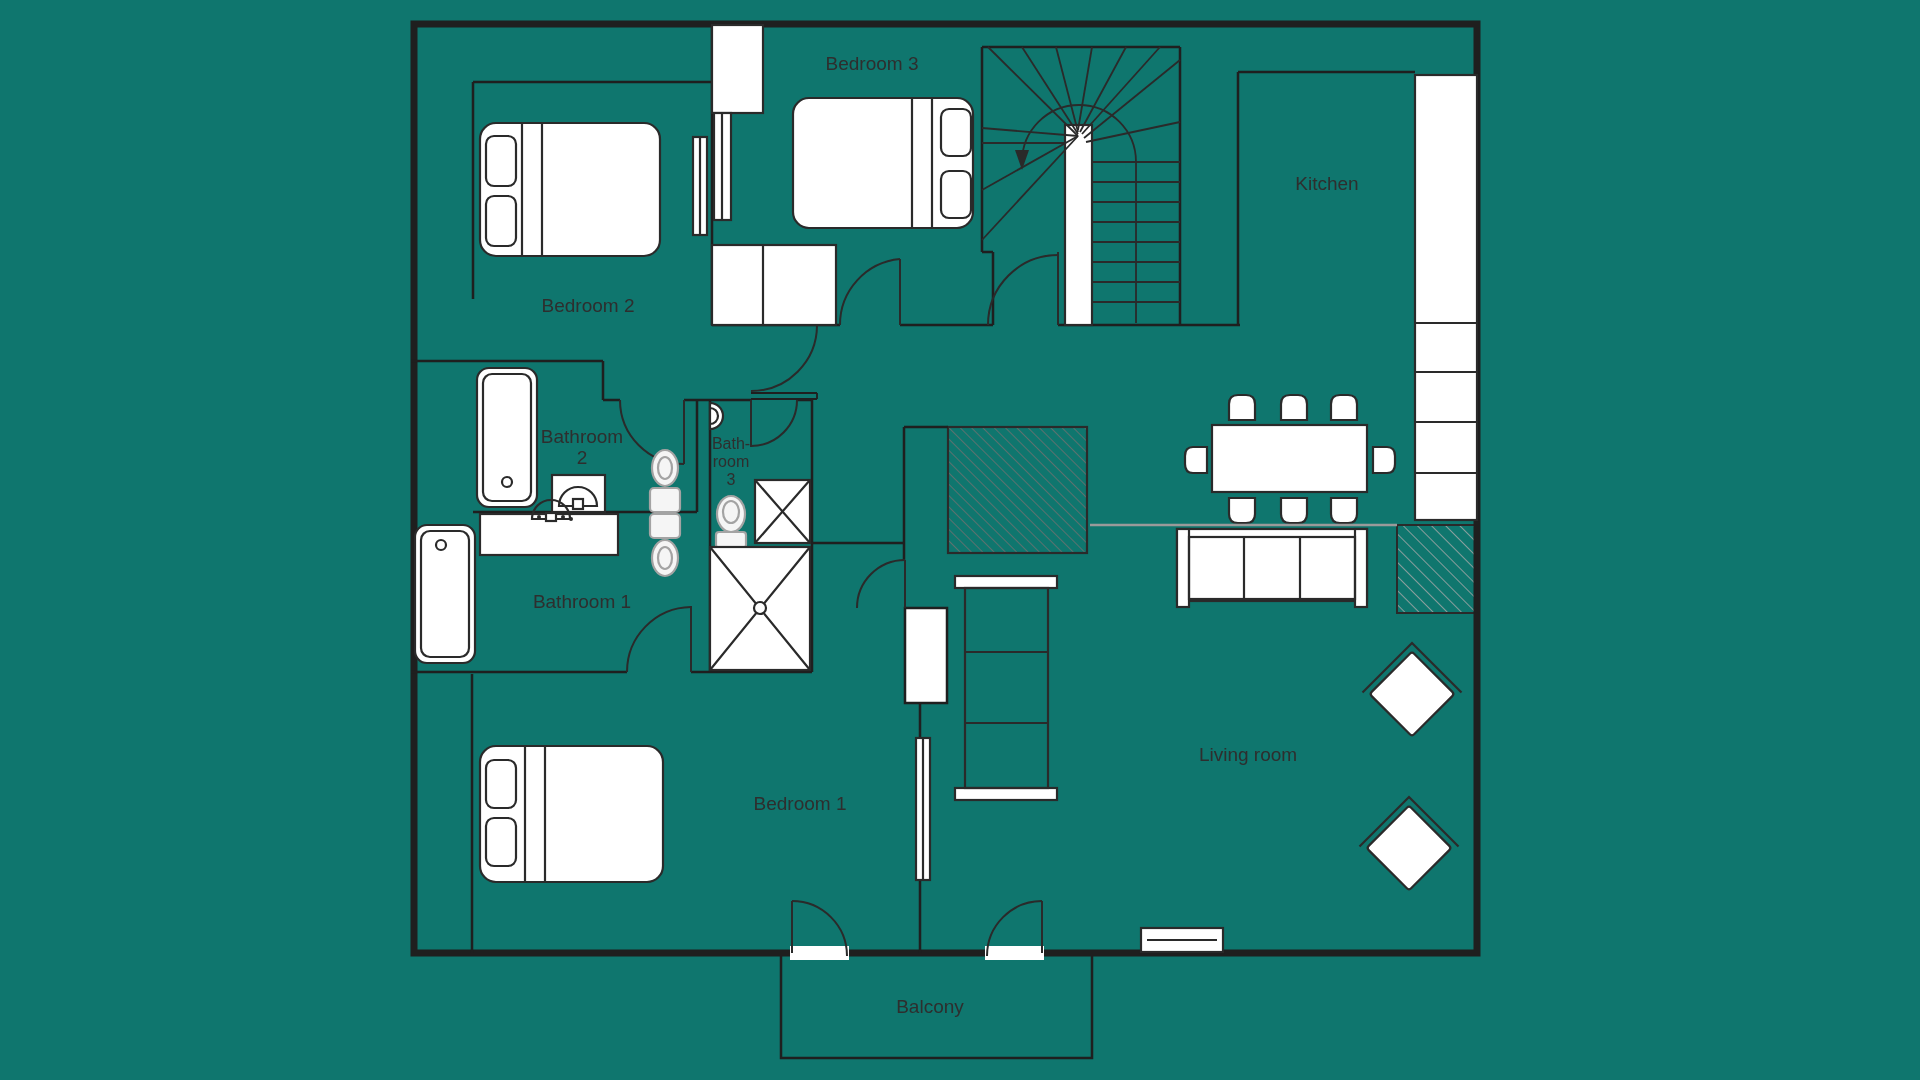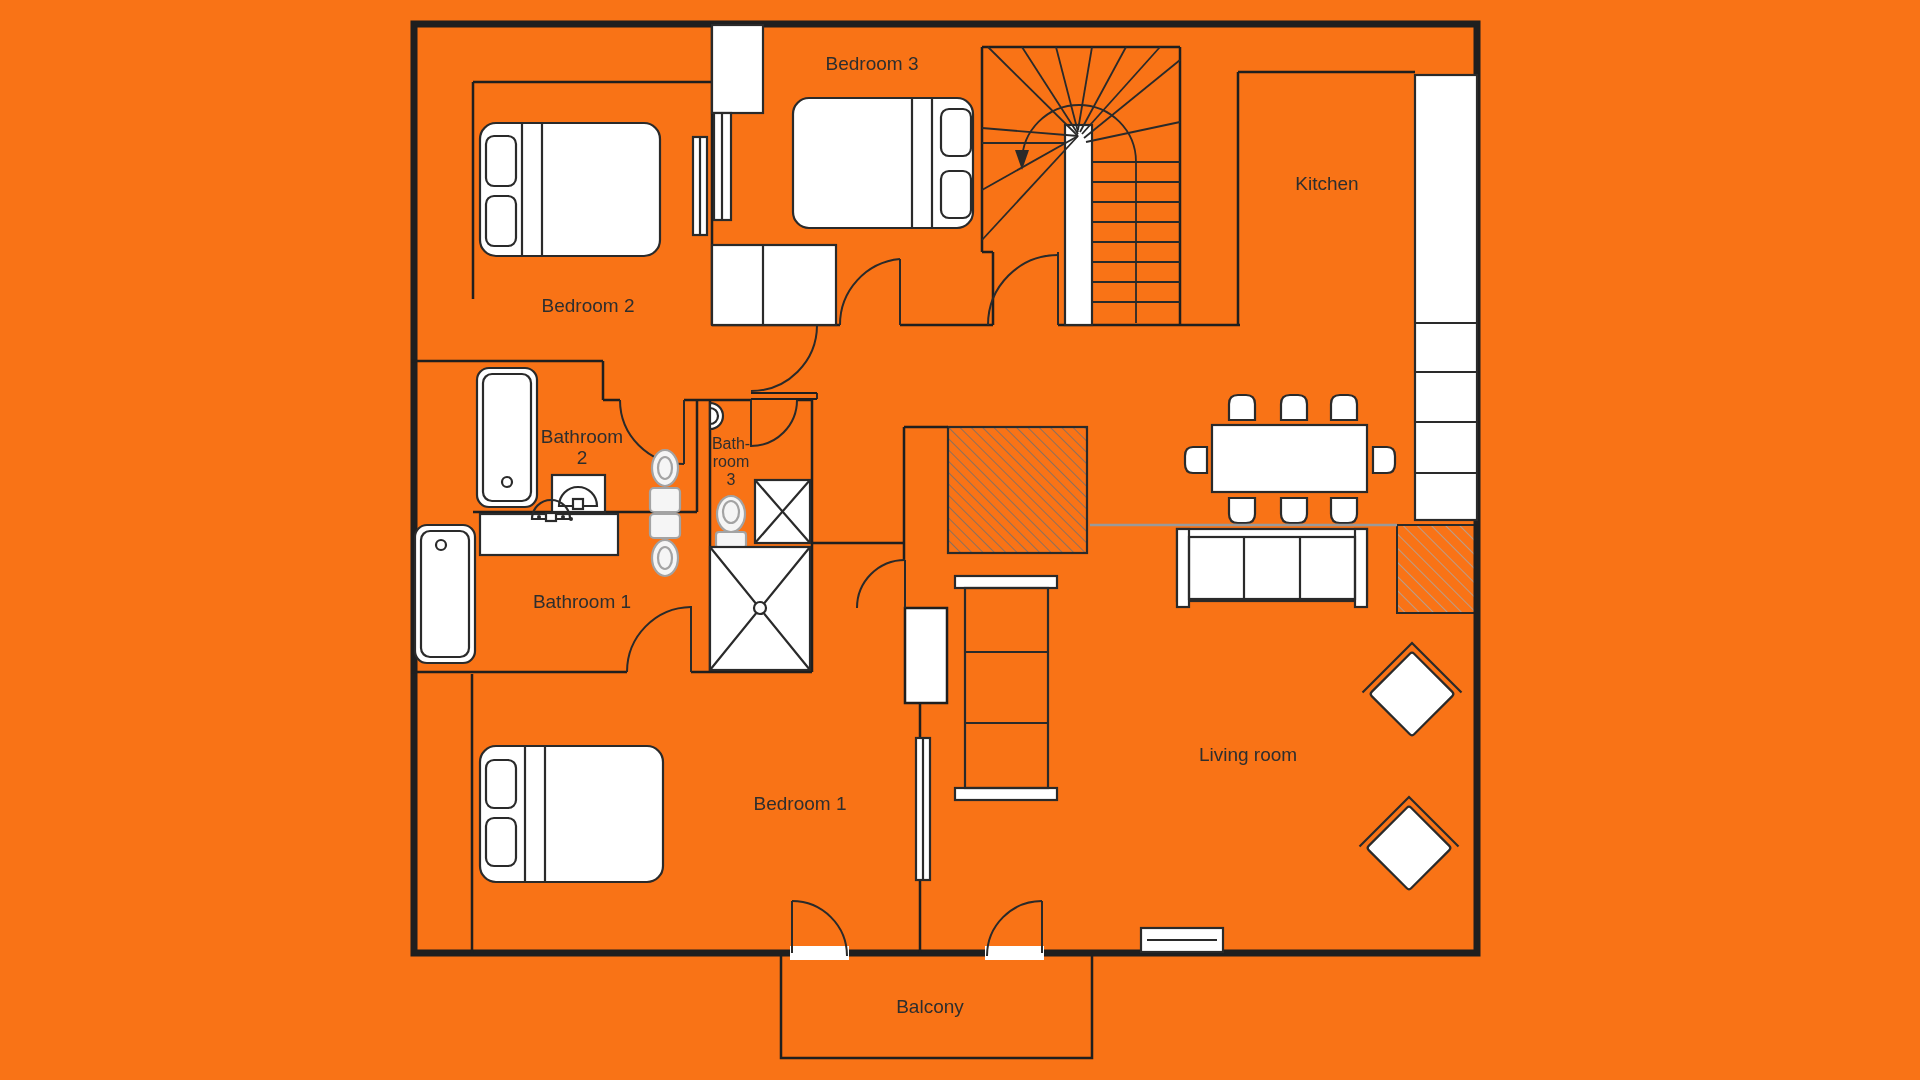--- a/index.html
+++ b/index.html
@@ -1,16 +1,16 @@
 <!DOCTYPE html>
 <html><head>
 <meta charset="utf-8">
 <style>
   html,body{margin:0;padding:0;background:#fff;}
-  .canvas{position:relative;width:1920px;height:1080px;background:#f97316;overflow:hidden;
+  .canvas{position:relative;width:1920px;height:1080px;background:#0f766e;overflow:hidden;
           font-family:"Liberation Sans",sans-serif;}
   svg{display:block;}
   text{font-family:"Liberation Sans",sans-serif;fill:#2e2e2e;}
   .room-label{font-size:19px;}
   .room-label-sm{font-size:16px;}
   .wall{stroke:#1f1f1f;stroke-width:2.5;fill:none;stroke-linecap:butt;}
   .wall-thin{stroke:#1f1f1f;stroke-width:1.8;fill:none;}
   .furn{stroke:#2a2a2a;stroke-width:2.2;fill:#ffffff;}
   .furn-nofill{stroke:#2a2a2a;stroke-width:2.2;fill:none;}
   .gray-fix{stroke:#a3a3a3;stroke-width:2.2;fill:#f5f5f5;}

